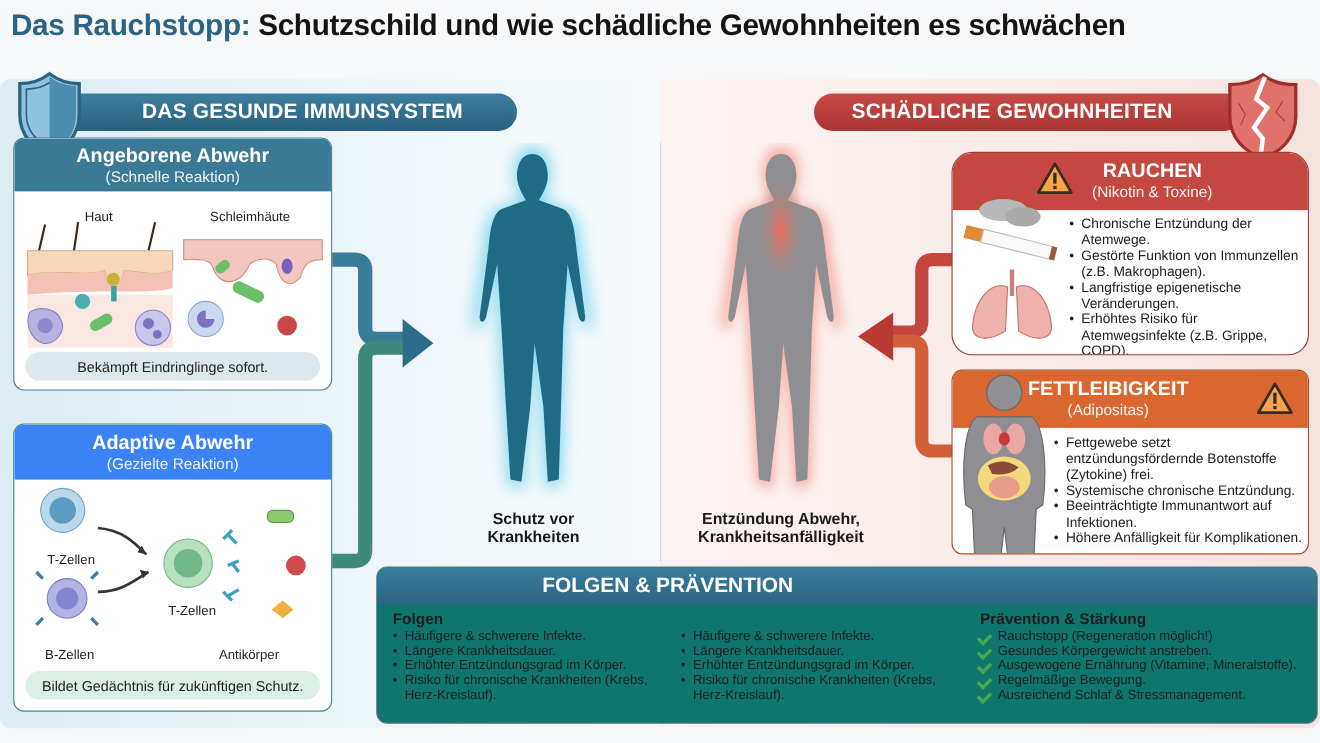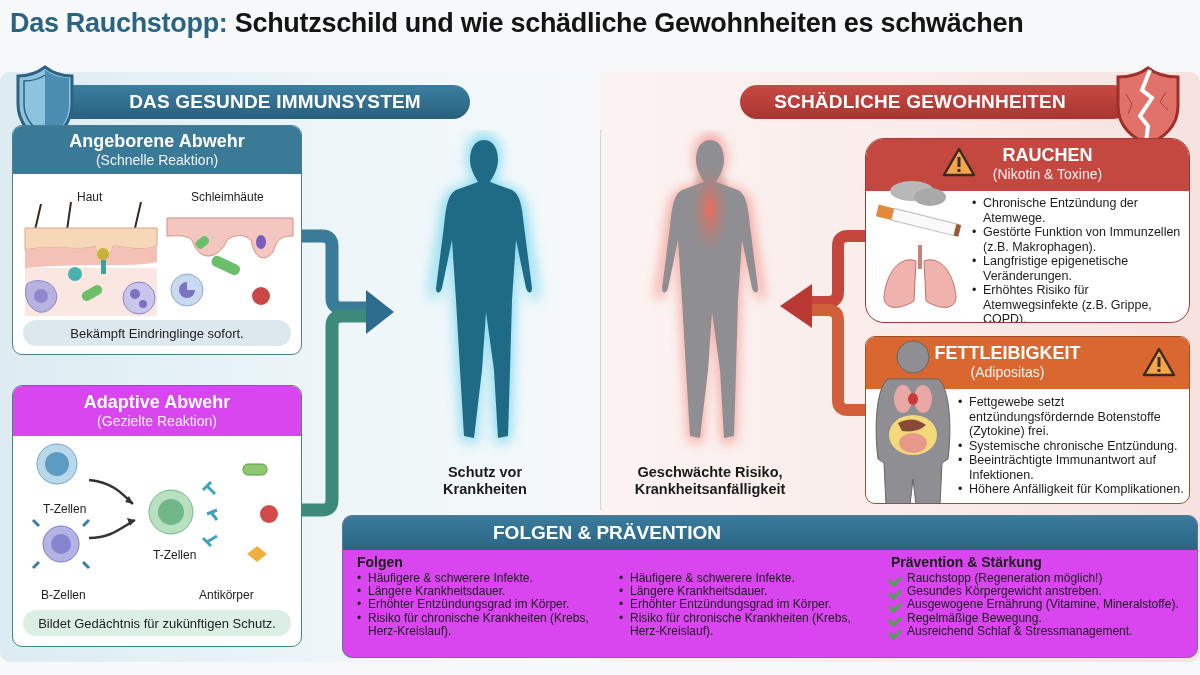--- a/index.html
+++ b/index.html
@@ -21,42 +21,42 @@
   .shield { position: absolute; }
 
   .card { position: absolute; background: #fff; border-radius: 10px; overflow: hidden; border: 1.5px solid #5d7d8a; }
   .card-head { color: #fff; text-align: center; }
   .card-head .h { font-weight: bold; font-size: 18px; }
   .card-head .s { font-size: 14px; opacity: 0.92; }
 
   .c-innate { left: 12px; top: 125px; width: 290px; height: 230px; border-color: #4a7f93; }
   .c-innate .card-head { background: #3b7a96; height: 48px; padding-top: 5px; }
   .c-adaptive { left: 12px; top: 385px; width: 290px; height: 262px; border-color: #3f8a75; }
-  .c-adaptive .card-head { background: #d946ef; height: 50px; padding-top: 6px; }
+  .c-adaptive .card-head { background: #3b82f6; height: 50px; padding-top: 6px; }
 
   .pill { position: absolute; left: 10px; right: 10px; height: 26px; border-radius: 13px; font-size: 13px; display: flex; align-items: center; justify-content: center; color: #222; }
   .c-innate .pill { bottom: 8px; background: #dde8ee; }
   .c-adaptive .pill { bottom: 10px; background: #dcefe5; }
 
   .lbl { position: absolute; font-size: 12px; color: #222; }
 
   .c-smoke { left: 865px; top: 138px; width: 325px; height: 185px; border-color: #9e3a34; background: #fff; border-radius: 19px; }
   .c-smoke .card-head { background: #c54840; height: 52px; padding-top: 6px; padding-left: 40px; }
   .c-fat { left: 865px; top: 336px; width: 325px; height: 168px; border-color: #a0502a; }
   .c-fat .card-head { background: #d9672f; height: 52px; padding-top: 6px; padding-right: 40px; }
 
   .blist { list-style: none; font-size: 12.5px; line-height: 14.5px; color: #1c1c1c; }
   .blist li { position: relative; padding-left: 11px; }
   .blist li::before { content: "•"; position: absolute; left: 0; top: 0; }
 
   .warn { position: absolute; width: 34px; height: 30px; }
 
   .figure-caption { position: absolute; text-align: center; font-weight: bold; font-size: 14.5px; line-height: 17px; color: #1a1a1a; }
 
-  .folgen { position: absolute; left: 342px; top: 515px; width: 856px; height: 143px; background: #d946ef; border: 1.5px solid #5b7b8a; border-radius: 10px; overflow: hidden; }
+  .folgen { position: absolute; left: 342px; top: 515px; width: 856px; height: 143px; background: #0f766e; border: 1.5px solid #5b7b8a; border-radius: 10px; overflow: hidden; }
   .folgen-head { background: linear-gradient(#3a7b9b,#2b6584); height: 34px; color: #fff; font-weight: bold; font-size: 19px; display: flex; align-items: center; padding-left: 150px; }
   .sub-h { position: absolute; font-weight: bold; font-size: 14px; color: #1c1c1c; }
   .folgen .blist { position: absolute; font-size: 12px; line-height: 13.2px; }
   .chk { list-style: none; position: absolute; font-size: 12px; line-height: 13.2px; color: #1c1c1c; }
   .chk li { position: relative; padding-left: 18px; }
   .chk li::before { content: ""; position: absolute; left: 2px; top: 2px; width: 5px; height: 9px; border: solid #4aa64a; border-width: 0 3px 3px 0; transform: rotate(45deg); }
 </style>
 </head>
 <body>
 
@@ -181,21 +181,21 @@
         <stop offset="100%" stop-color="#8d8d8d" stop-opacity="0"></stop>
       </radialGradient>
   </defs>
   <g filter="url(#glowR)" fill="#f59a90" opacity="0.85">
     <path d="M70 4 C82 4 86 16 86 28 C86 40 80 48 78 52 L100 60 C110 64 112 76 114 96 L124 160 C126 170 120 174 116 164 L104 108 L100 170 L98 240 L96 310 L82 314 L78 240 L72 180 L66 240 L62 314 L48 310 L44 240 L40 170 L36 108 L24 164 C20 174 14 170 16 160 L26 96 C28 76 30 64 40 60 L62 52 C60 48 54 40 54 28 C54 16 58 4 70 4Z"></path>
   </g>
   <path d="M70 10 C80 10 84 20 84 30 C84 40 78 48 76 52 L98 60 C106 64 108 76 110 96 L118 158 C118 164 114 164 112 158 L102 110 L98 170 L96 240 L94 306 L84 308 L80 240 L72 182 L68 240 L60 308 L50 306 L46 240 L42 170 L38 110 L28 158 C26 164 22 164 22 158 L30 96 C32 76 34 64 42 60 L64 52 C62 48 56 40 56 30 C56 20 60 10 70 10Z" fill="#8f8f93"></path>
   <rect x="0" y="0" width="140" height="330" fill="url(#chest)"></rect>
 </svg>
 <div class="figure-caption" style="left:610px;top:464px;width:200px;">
-  <div>Geschwächte Risiko,</div>
+  <div>Entzündung Abwehr,</div>
   <div>Krankheitsanfälligkeit</div>
 </div>
 
 <svg style="position:absolute;left:778px;top:228px;" width="92" height="190" viewBox="0 0 92 190">
   <path d="M88 8 L70 8 Q60 8 60 18 L60 64 Q60 74 50 74 L30 74" stroke="#c4463c" stroke-width="12" fill="none"></path>
   <path d="M88 182 L70 182 Q60 182 60 172 L60 92 Q60 82 50 82 L30 82" stroke="#d1603a" stroke-width="12" fill="none"></path>
   <path d="M34 56 L2 78 L34 100Z" fill="#b93a33"></path>
 </svg>
 
 <div class="card c-smoke">

